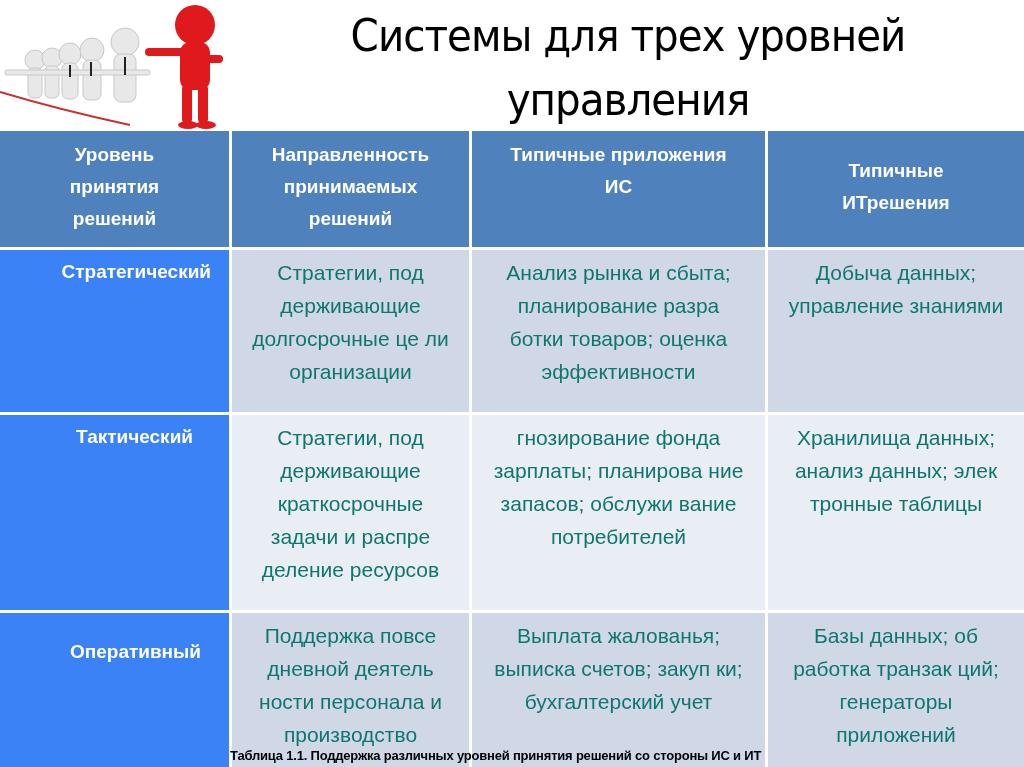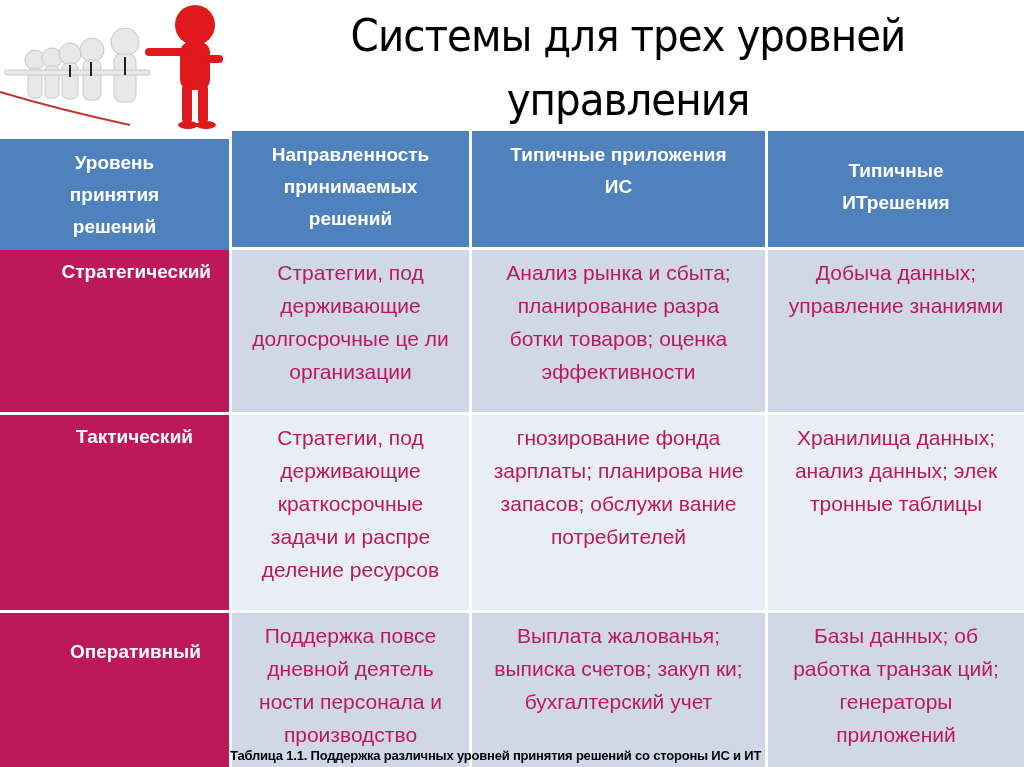--- a/index.html
+++ b/index.html
@@ -14,24 +14,24 @@
     text-align: center; font-size: 45px; line-height: 64px; color: #000;
     font-family: "DejaVu Sans", "Liberation Sans", sans-serif;
     font-stretch: condensed; letter-spacing: -1px;
   }
   .table {
     position: absolute; left: 0; top: 131px; width: 1024px; height: 636px;
     background: #ffffff;
   }
   .cell {
     position: absolute; box-sizing: border-box; text-align: center;
-    font-size: 21px; line-height: 33px; color: #be185d; padding-top: 6px;
+    font-size: 21px; line-height: 33px; color: #0f766e; padding-top: 6px;
   }
   .hdr { background: #4f81bd; color: #fff; font-weight: bold; font-size: 19px; line-height: 32px; }
-  .lvl { background: #be185d; color: #fff; font-weight: bold; font-size: 19px; line-height: 32px; }
+  .lvl { background: #3b82f6; color: #fff; font-weight: bold; font-size: 19px; line-height: 32px; }
   .odd { background: #d0d8e8; }
   .even { background: #e9edf4; }
   .caption {
     position: absolute; left: 230px; top: 748px; font-size: 13px; font-weight: bold;
     color: #000; white-space: nowrap; letter-spacing: -0.2px;
   }
   .line { display: block; }
 </style>
 </head>
 <body>
@@ -68,21 +68,21 @@
   </g>
 </svg>
 
 <div class="title">
   <span class="line">Системы для трех уровней</span>
   <span class="line">управления</span>
 </div>
 
 <div class="table">
 
-  <div class="cell hdr" style="left:0;top:8px;width:229px;height:116px;padding-top:8px;">
+  <div class="cell hdr" style="left:0;top:0;width:229px;height:116px;padding-top:8px;">
     <span class="line">Уровень</span>
     <span class="line">принятия</span>
     <span class="line">решений</span>
   </div>
   <div class="cell hdr" style="left:232px;top:0;width:237px;height:116px;padding-top:8px;">
     <span class="line">Направленность</span>
     <span class="line">принимаемых</span>
     <span class="line">решений</span>
   </div>
   <div class="cell hdr" style="left:472px;top:0;width:293px;height:116px;padding-top:8px;">

